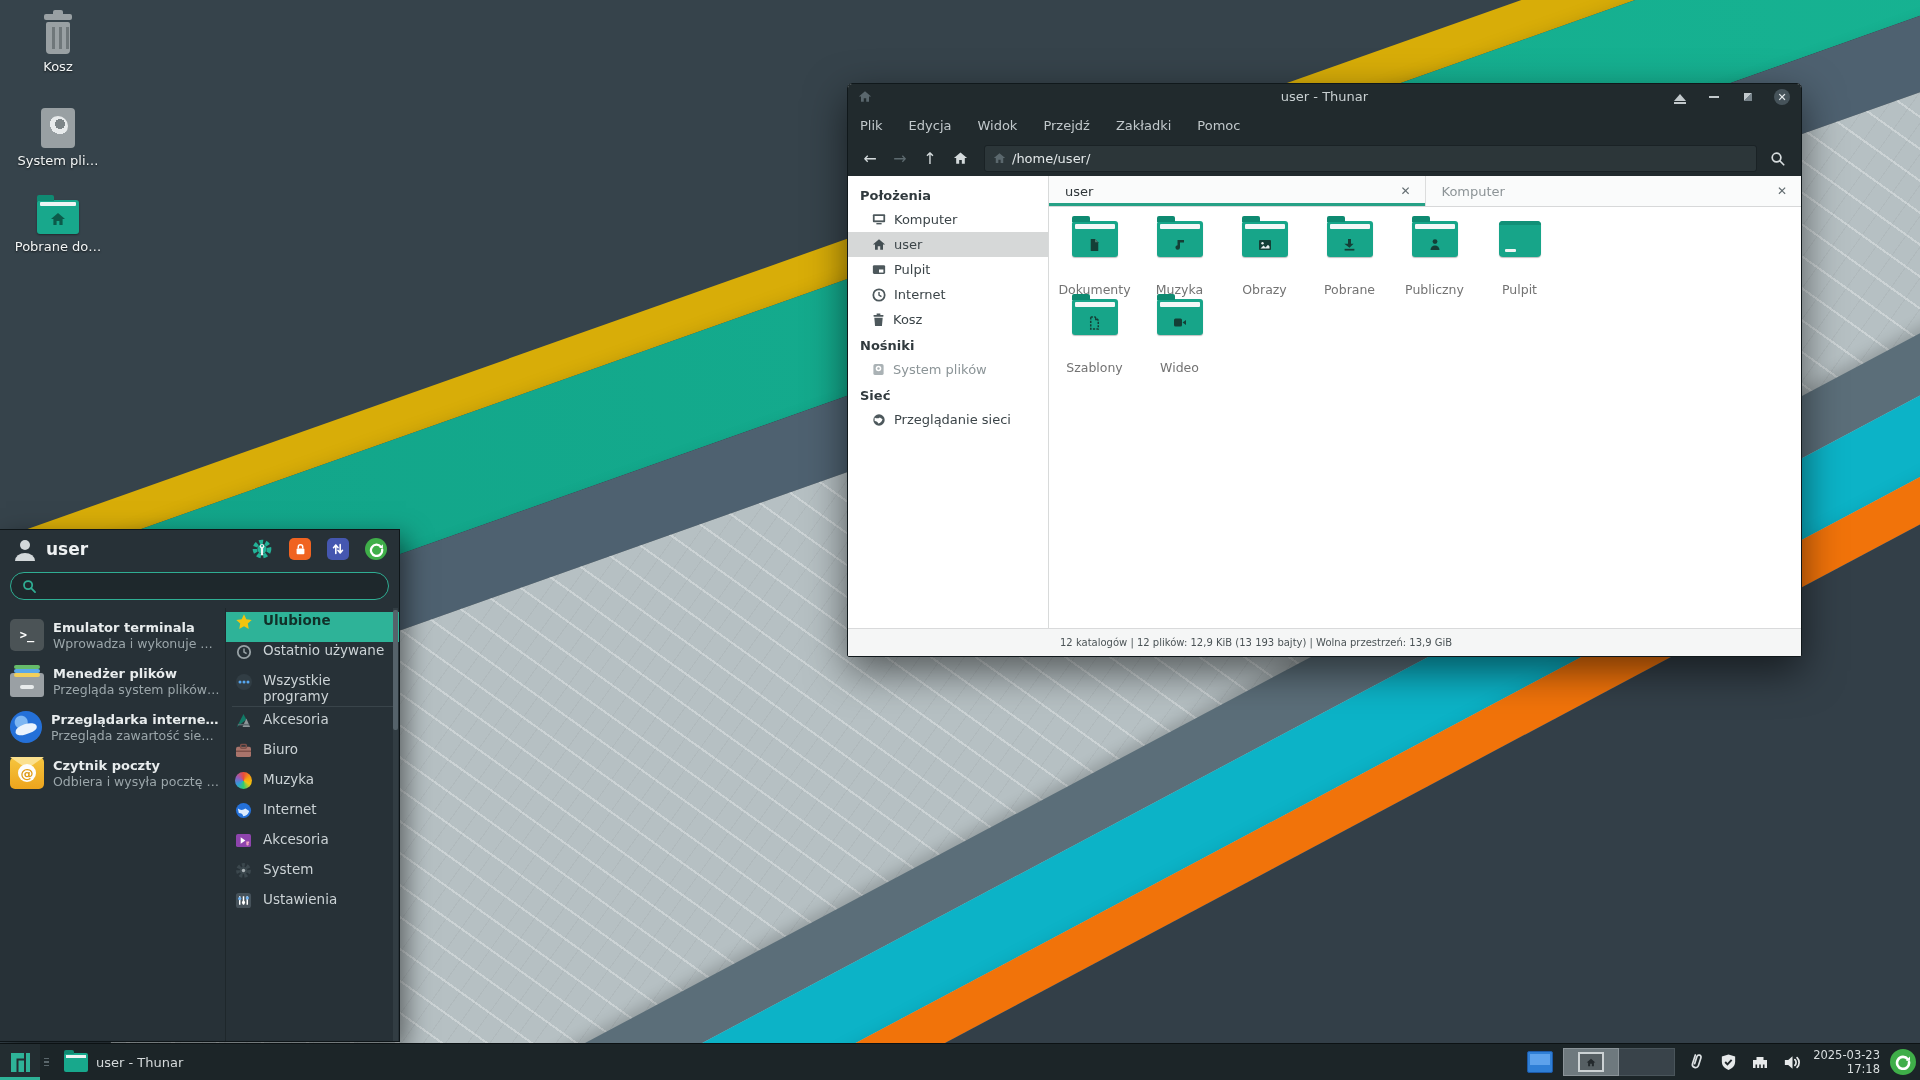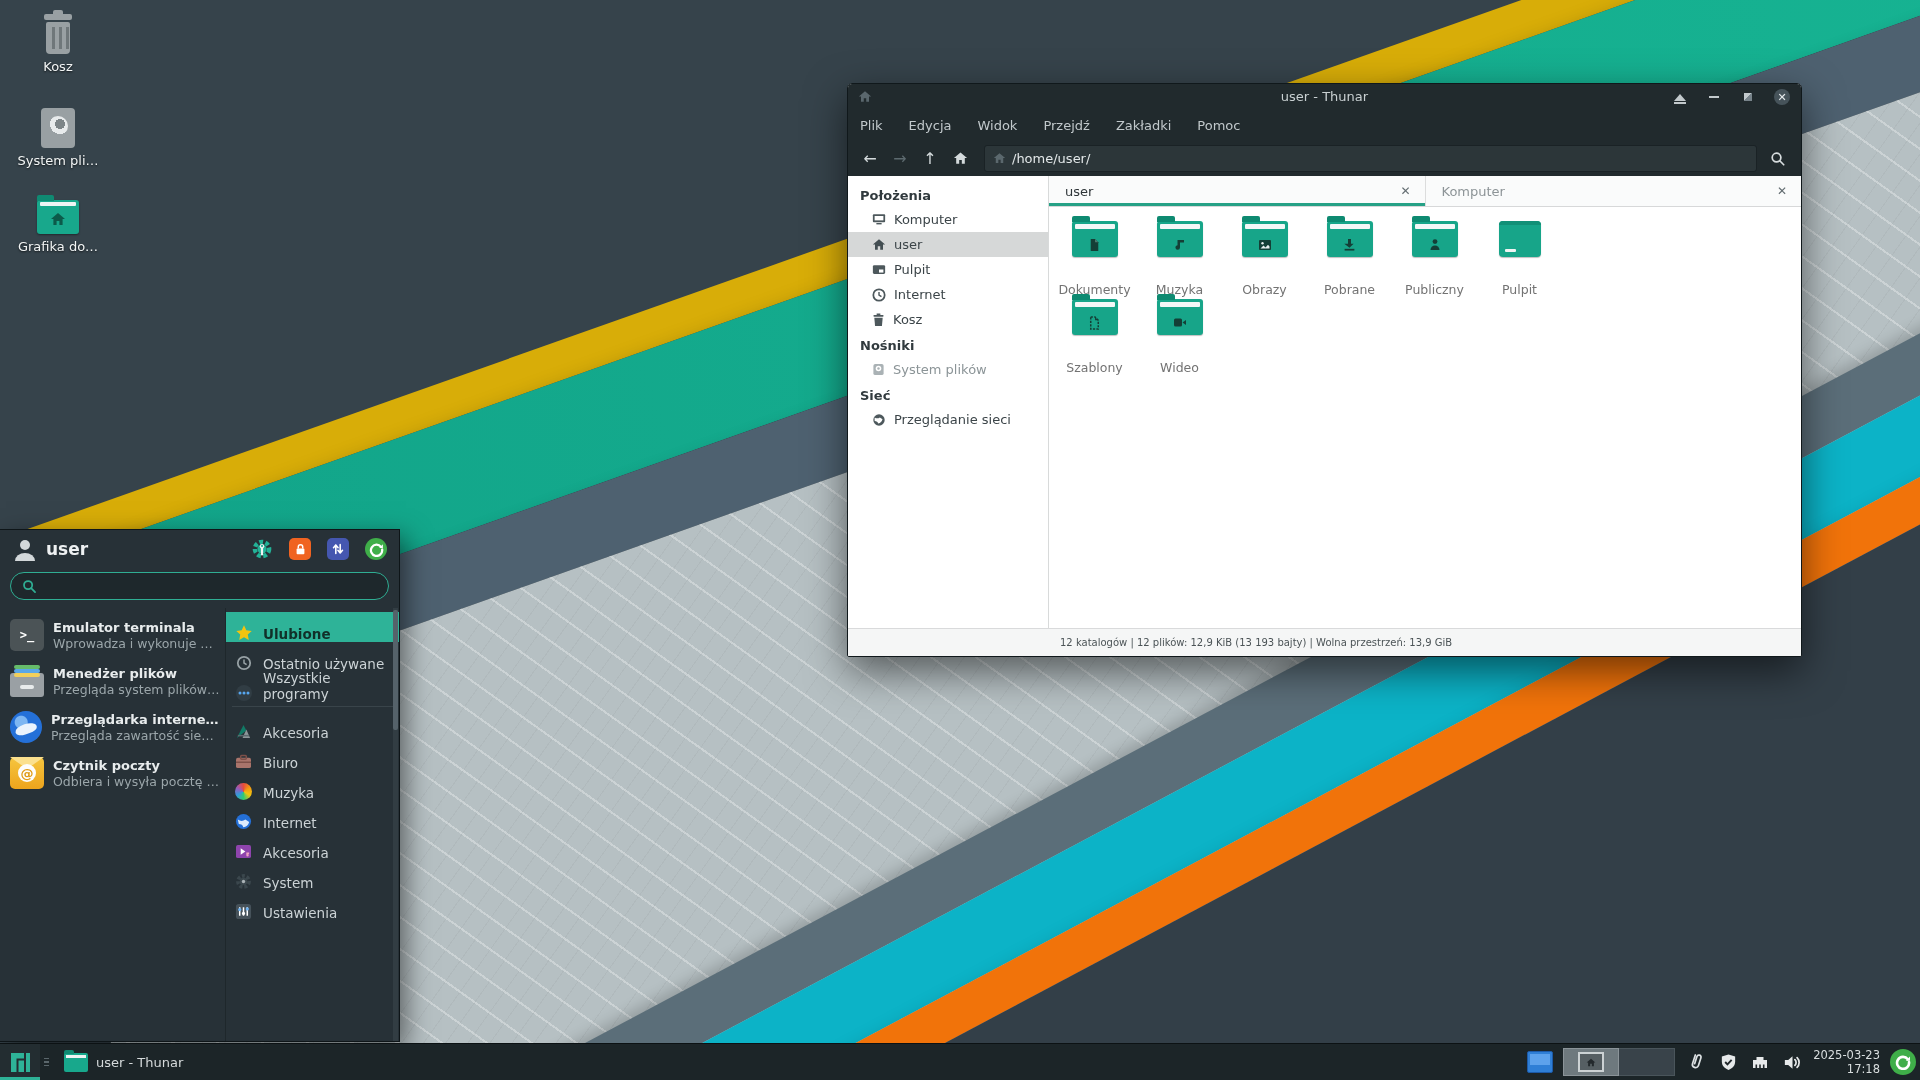--- a/index.html
+++ b/index.html
@@ -95,21 +95,21 @@
   .wh-search{position:absolute;left:10px;right:10px;top:42px;height:26px;border:1px solid #2fae93;border-radius:14px;
              background:#1e282c;display:flex;align-items:center;padding:0 10px;gap:8px}
   .wh-search input{flex:1;background:transparent;border:none;outline:none;color:#dfe5e6;font-size:13px;font-family:inherit}
   .wh-body{position:absolute;top:78px;bottom:0;left:0;right:0;display:flex}
   .wh-apps{width:225px;border-right:1px solid #1e272b;padding-top:4px}
   .wh-app{height:46px;display:flex;align-items:center;gap:9px;padding-left:10px;cursor:pointer}
   .wh-app .txt{overflow:hidden;width:168px}
   .wh-app .t{font-size:13px;font-weight:bold;color:#e8eced;white-space:nowrap;overflow:hidden;text-overflow:ellipsis}
   .wh-app .d{font-size:12.5px;color:#9ba6aa;white-space:nowrap;overflow:hidden;text-overflow:ellipsis;margin-top:1px}
   .wh-cats{flex:1;padding-top:4px;position:relative}
-  .wh-cat{height:30px;display:flex;align-items:flex-end;gap:10px;padding-left:8px;font-size:13.5px;color:#ccd3d6;cursor:pointer}
+  .wh-cat{height:30px;display:flex;align-items:flex-start;gap:10px;padding-left:8px;font-size:13.5px;color:#ccd3d6;cursor:pointer}
   .wh-cat.sel{background:#2eb398;color:#113029;font-weight:bold}
   .wh-sep{height:1px;background:#39444a;margin:4px 6px}
   .wh-scroll{position:absolute;right:1px;top:0;bottom:0;width:5px;background:#323d43}
   .wh-scroll i{position:absolute;top:2px;left:0;right:0;height:120px;background:#55626a;border-radius:2px}
   .cat-ic{width:19px;height:19px;display:flex;align-items:center;justify-content:center;flex:0 0 auto}
   
   .ai{width:34px;height:32px;flex:0 0 auto;border-radius:5px;position:relative}
   .ai-term{background:#4b5356;display:flex;align-items:center;justify-content:center;color:#fff;
            font-family:"DejaVu Sans Mono",monospace;font-size:12px;font-weight:bold}
   .ai-fm{background:#9aa0a4;height:24px;margin-top:8px;border-radius:3px}
@@ -181,21 +181,21 @@
 <div class="desk-icon" style="top:108px">
   <div class="drive-glyph"></div>
   <div class="lbl">System pli…</div>
 </div>
 <div class="desk-icon" style="top:200px">
   <div class="folderhome-glyph">
     <svg width="16" height="14" viewBox="0 0 16 14" style="position:absolute;left:13px;top:12px">
       <path d="M8 1 L15 7 H12.6 V13 H9.4 V9 H6.6 V13 H3.4 V7 H1 Z" fill="#0c5a4a"></path>
     </svg>
   </div>
-  <div class="lbl">Grafika do…</div>
+  <div class="lbl">Pobrane do…</div>
 </div>
 
 <div id="thunar">
   <div class="chrome">
     <div class="titlebar">
       <svg class="app-ic" width="14" height="13" viewBox="0 0 16 14">
         <path d="M8 1 L15 7 H12.6 V13 H9.4 V9 H6.6 V13 H3.4 V7 H1 Z" fill="#5a676d"></path>
       </svg>
       <div class="title">user - Thunar</div>
       <div class="winbtns">

